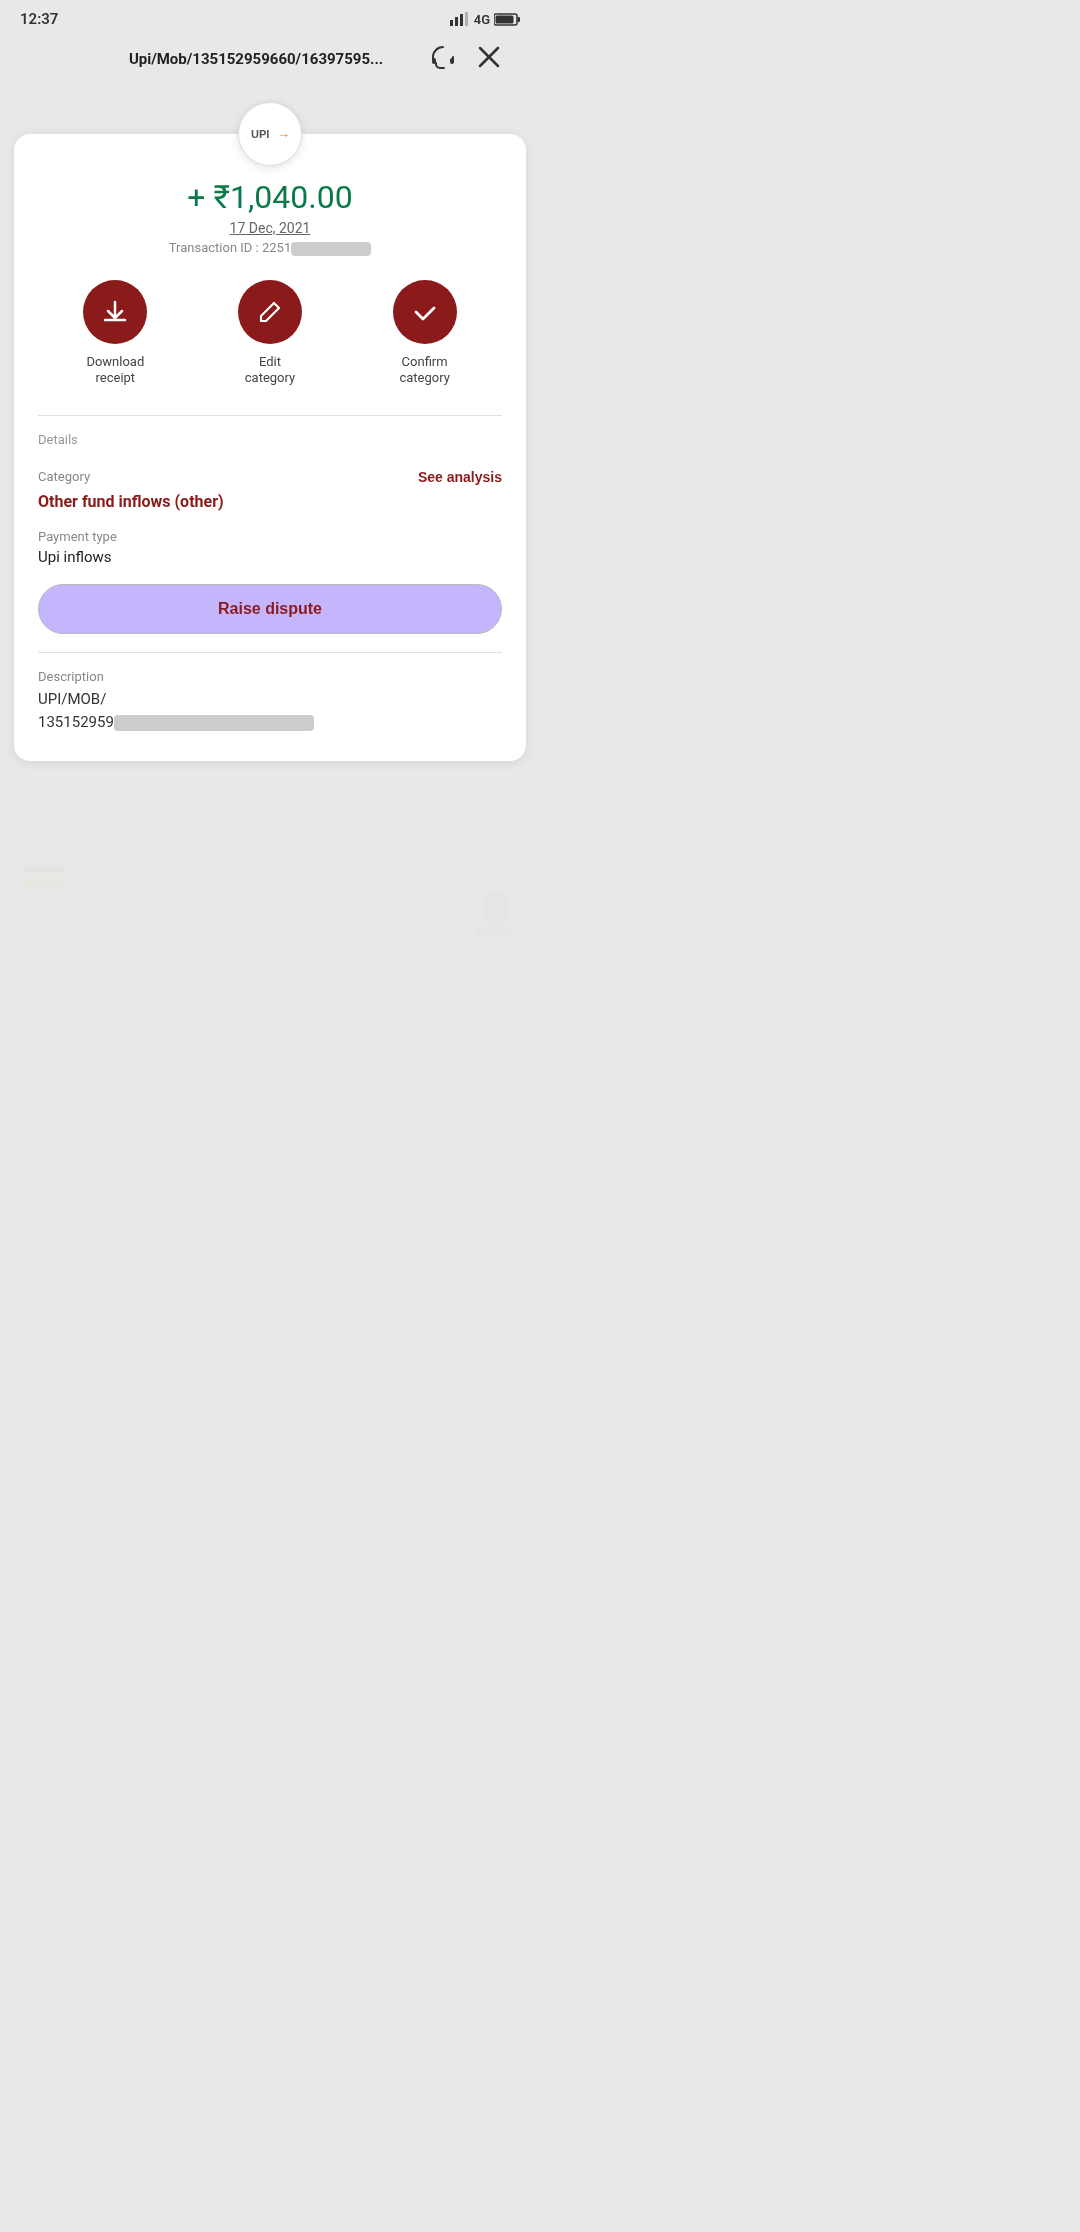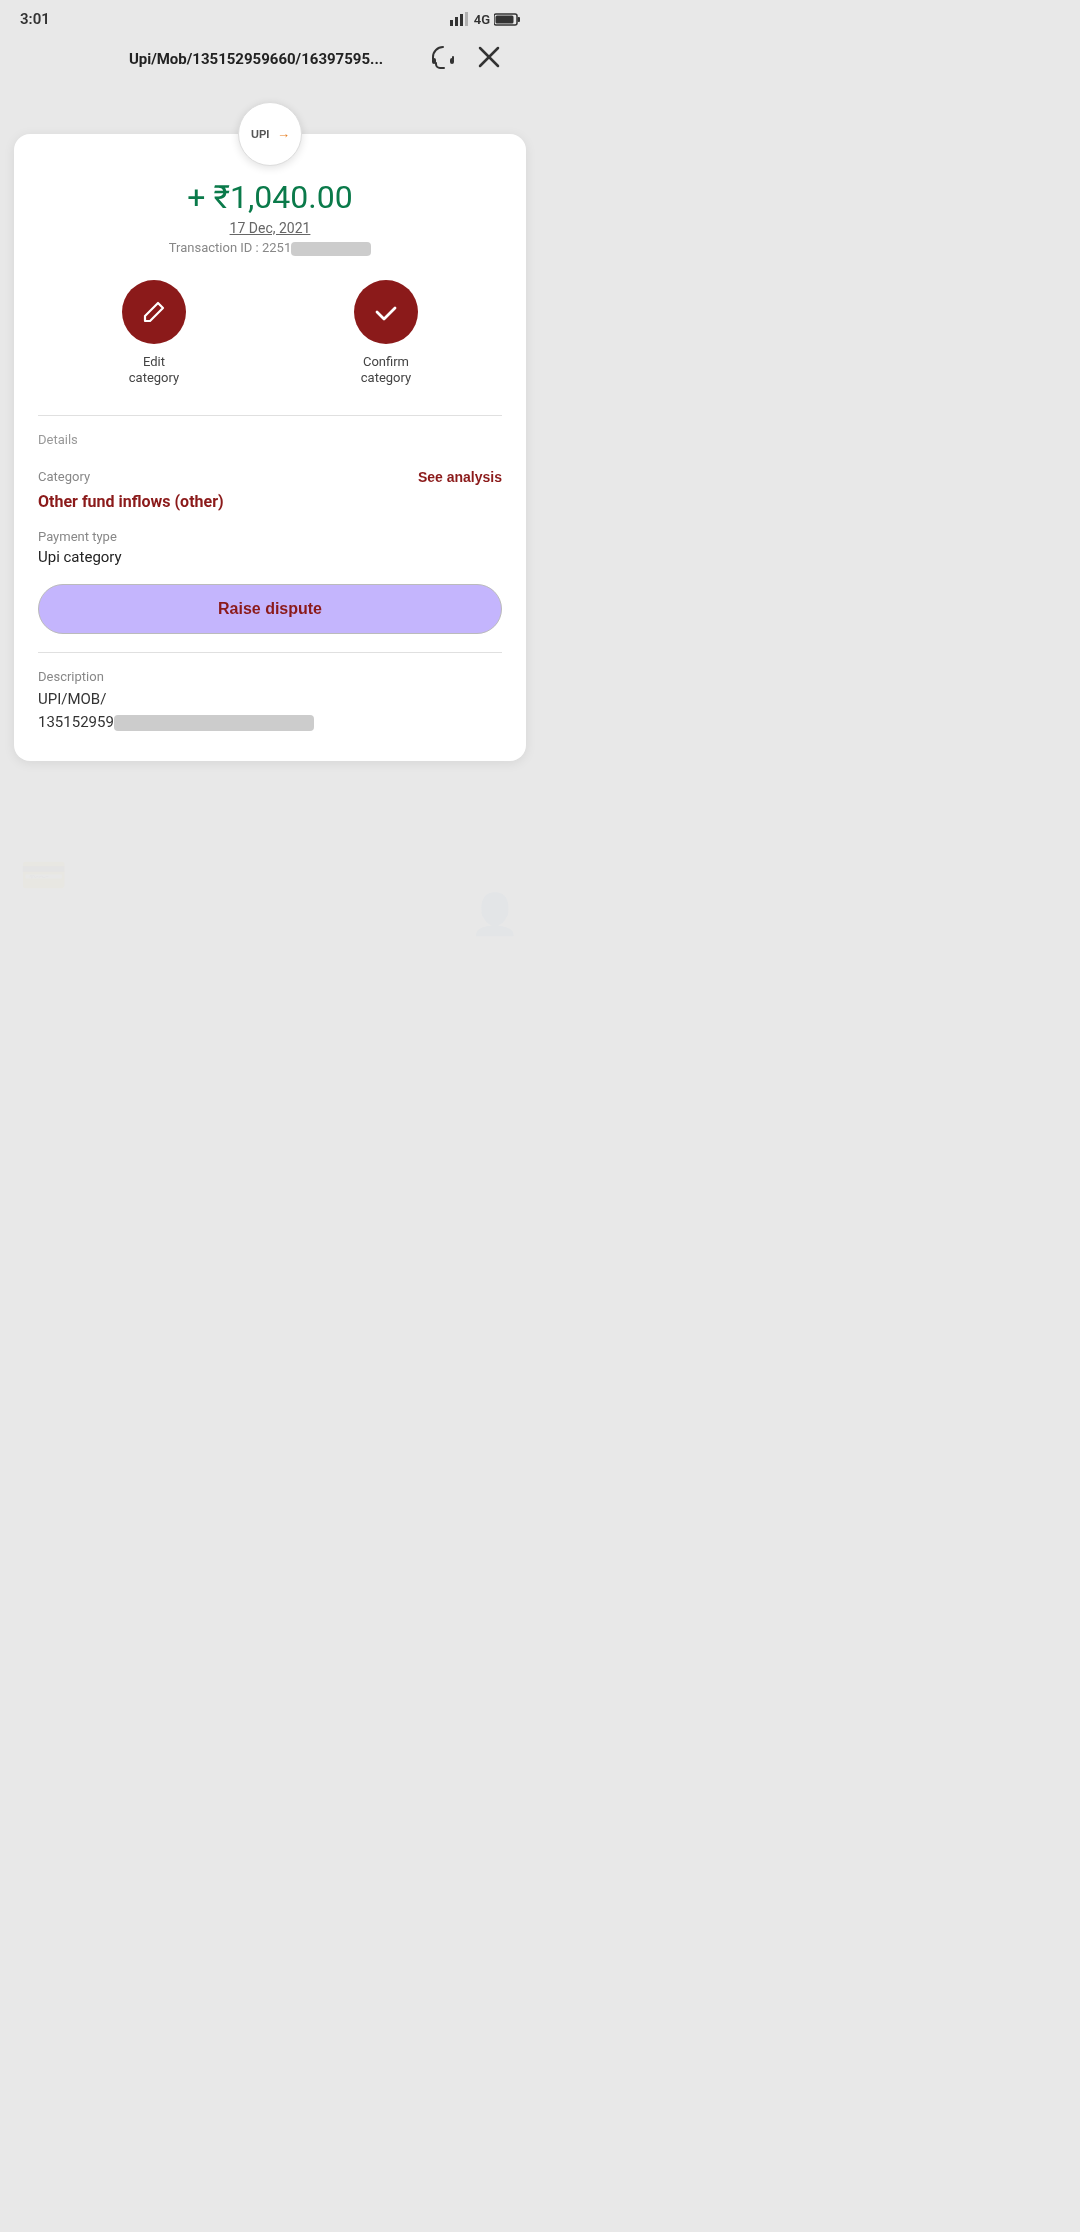--- a/index.html
+++ b/index.html
@@ -305,21 +305,21 @@
     <text x="10" y="320" font-size="36" fill="#999" opacity="0.2">👤</text>
     <text x="460" y="280" font-size="36" fill="#999" opacity="0.2">👤</text>
     <text x="470" y="820" font-size="40" fill="#999" opacity="0.2">👤</text>
     <text x="20" y="780" font-size="38" fill="#999" opacity="0.2">💳</text>
     <circle cx="80" cy="200" r="22" fill="none" stroke="#999" stroke-width="2" opacity="0.2"></circle>
     <circle cx="460" cy="500" r="18" fill="none" stroke="#999" stroke-width="2" opacity="0.2"></circle>
   </svg>
 </div>
 
 <div class="status-bar">
-  <span class="status-time">3:01</span>
+  <span class="status-time">12:37</span>
   <div class="status-icons">
 
     <svg width="20" height="14" viewBox="0 0 20 14">
       <rect x="0" y="8" width="3" height="6" fill="#333"></rect>
       <rect x="5" y="5" width="3" height="9" fill="#333"></rect>
       <rect x="10" y="2" width="3" height="12" fill="#333"></rect>
       <rect x="15" y="0" width="3" height="14" fill="#333" opacity="0.3"></rect>
     </svg>
     <span style="font-size:13px;font-weight:600;color:#333;">4G</span>
 
@@ -373,20 +373,29 @@
   <div class="amount-section">
     <div class="amount-value">+ ₹1,040.00</div>
   </div>
   <div class="amount-date">17 Dec, 2021</div>
   <div class="transaction-id">
     <span>Transaction ID : 2251</span><span class="blurred-text"></span>
   </div>
 
   <div class="actions-row">
 
+    <div class="action-item">
+      <div class="action-circle">
+        <svg width="28" height="28" viewBox="0 0 28 28" fill="none">
+          <path d="M14 4v14M7 13l7 7 7-7" stroke="#fff" stroke-width="2.5" stroke-linecap="round" stroke-linejoin="round"></path>
+          <path d="M4 22h20" stroke="#fff" stroke-width="2.5" stroke-linecap="round"></path>
+        </svg>
+      </div>
+      <span class="action-label">Download<br>receipt</span>
+    </div>
 
     <div class="action-item">
       <div class="action-circle">
         <svg width="26" height="26" viewBox="0 0 26 26" fill="none">
           <path d="M17 4l5 5L9 22H4v-5L17 4z" stroke="#fff" stroke-width="2.2" stroke-linecap="round" stroke-linejoin="round"></path>
         </svg>
       </div>
       <span class="action-label">Edit<br>category</span>
     </div>
 
@@ -407,21 +416,21 @@
   <div class="detail-row">
     <div class="category-row">
       <span class="detail-key">Category</span>
       <button class="see-analysis-btn">See analysis</button>
     </div>
     <div class="category-value">Other fund inflows (other)</div>
   </div>
 
   <div class="detail-row">
     <div class="detail-key">Payment type</div>
-    <div class="detail-value">Upi category</div>
+    <div class="detail-value">Upi inflows</div>
   </div>
 
 
   <button class="raise-dispute-btn">Raise dispute</button>
 
   <hr class="divider">
 
   <div class="desc-section">
     <div class="detail-key">Description</div>
     <div class="desc-value">

